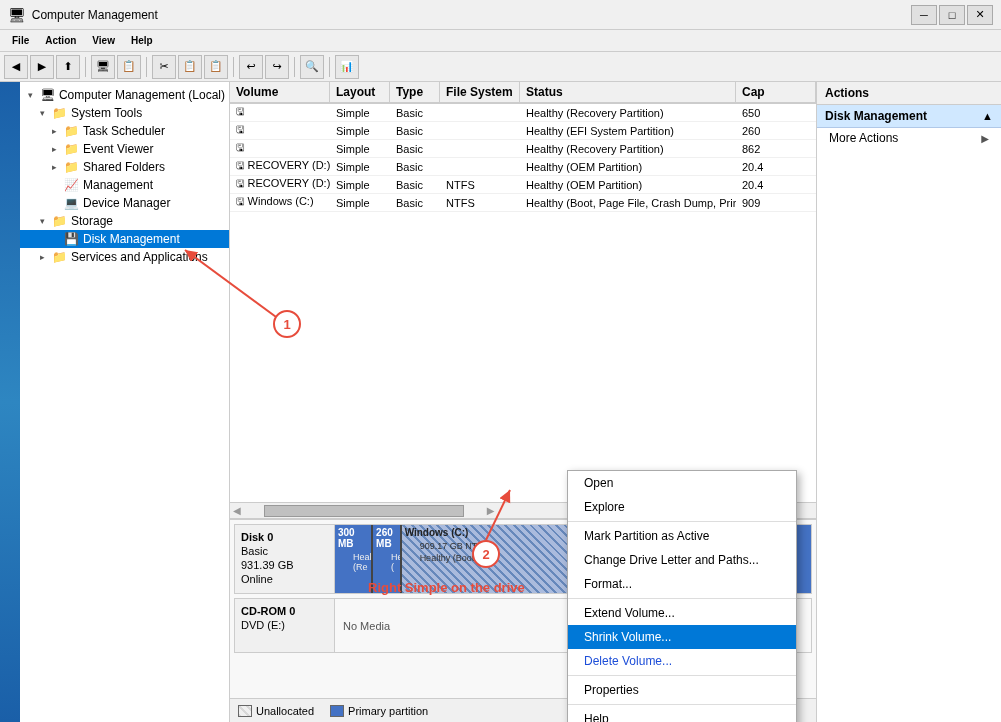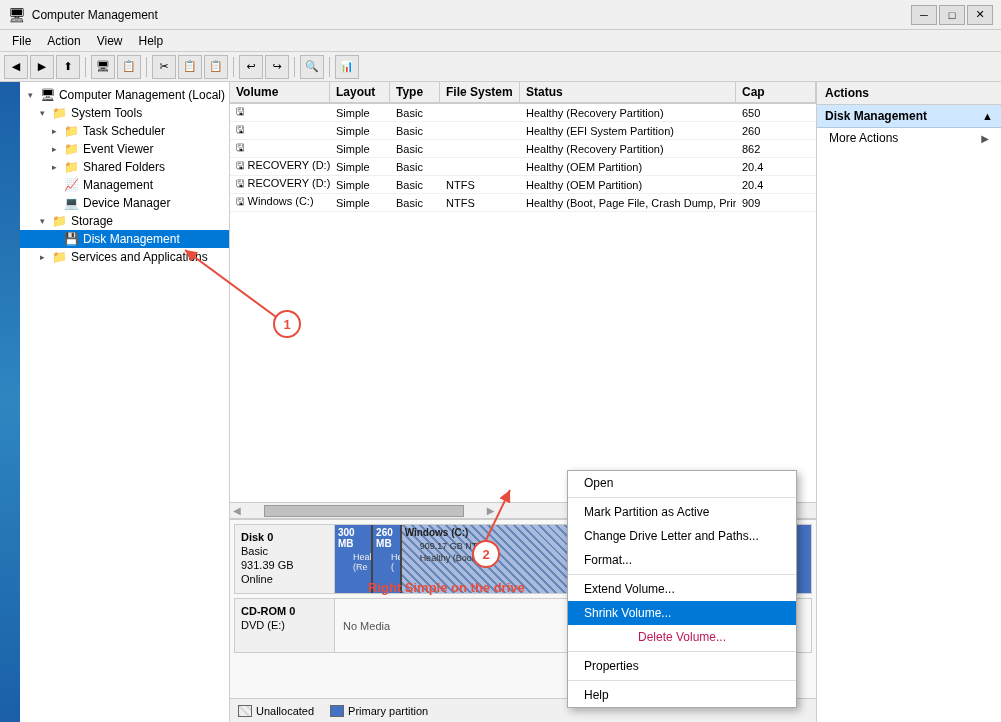--- a/index.html
+++ b/index.html
@@ -54,21 +54,22 @@
       background: #f0f0f0;
       height: 22px;
       display: flex;
       align-items: center;
       padding: 0 4px;
       border-bottom: 1px solid #ccc;
     }
     .menu-item {
       padding: 2px 8px;
       cursor: pointer;
-      font-size: 12px;
+      font-size: 10px;
+      font-weight: bold;
     }
 
     
     .toolbar {
       background: #f0f0f0;
       height: 30px;
       display: flex;
       align-items: center;
       padding: 0 4px;
       border-bottom: 1px solid #ccc;
@@ -349,21 +350,21 @@
       width: 230px;
       z-index: 100;
       font-size: 12px;
     }
     .ctx-item {
       padding: 5px 16px;
       cursor: pointer;
       white-space: nowrap;
     }
     .ctx-item.highlighted { background: #0078d7; color: white; }
-    .ctx-item.disabled { color: #be185d; cursor: default; text-align: center; }
+    .ctx-item.disabled { color: #1d4ed8; cursor: default; }
     .ctx-sep {
       height: 1px;
       background: #ddd;
       margin: 2px 0;
     }
 
     
     .legend-bar {
       height: 24px;
       background: #f0f0f0;
@@ -687,20 +688,21 @@
     </marker>
   </defs>
 </svg>
 
 <div class="annotation-text" style="top: 580px; left: 368px; font-size:13px;">
   <span>Right Simple on the drive</span>
 </div>
 
 <div class="context-menu" style="left: 567px; top: 470px;">
   <div class="ctx-item">Open</div>
+  <div class="ctx-item">Explore</div>
   <div class="ctx-sep"></div>
   <div class="ctx-item">Mark Partition as Active</div>
   <div class="ctx-item">Change Drive Letter and Paths...</div>
   <div class="ctx-item">Format...</div>
   <div class="ctx-sep"></div>
   <div class="ctx-item">Extend Volume...</div>
   <div class="ctx-item highlighted">Shrink Volume...</div>
   <div class="ctx-item disabled">Delete Volume...</div>
   <div class="ctx-sep"></div>
   <div class="ctx-item">Properties</div>

